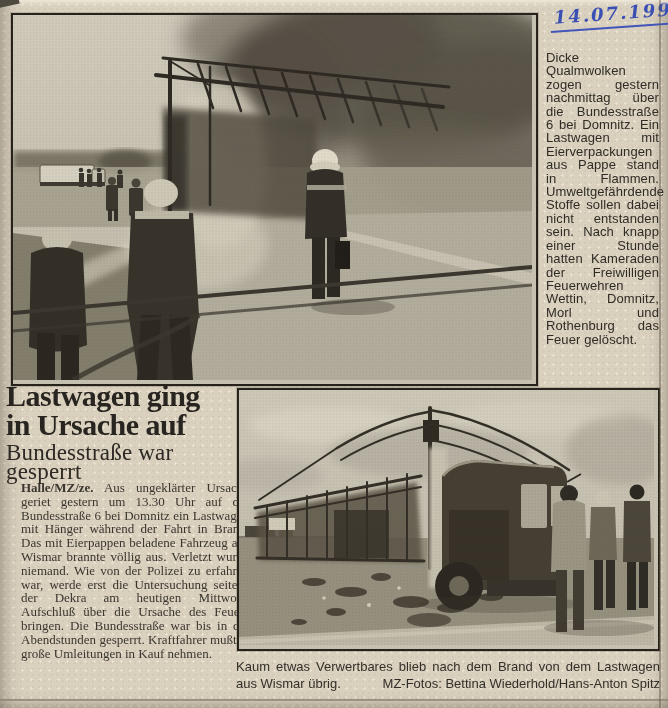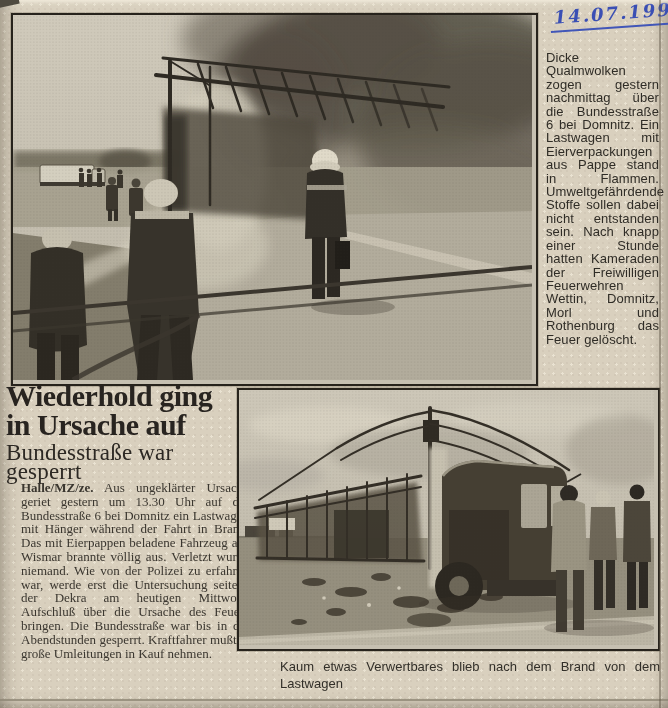--- a/index.html
+++ b/index.html
@@ -57,21 +57,21 @@
     color:#3a362f;
     -webkit-hyphens:auto;hyphens:auto;
   }
   .body-text .dateline{font-weight:bold;}
 
   .caption{
     position:absolute;left:236px;top:658px;width:424px;
     font-family:"Liberation Sans", sans-serif;font-size:13px;line-height:17px;
     color:#322f29;
   }
-  .cap-line1{display:block;text-align:justify;text-align-last:justify;margin-left:44px;}
+  .cap-line1{display:block;text-align:justify;text-align-last:justify;}
   .cap-line2{display:flex;justify-content:space-between;}
 
   .bottom-rule{position:absolute;left:0;top:699px;width:668px;height:2px;background:#8f8775;opacity:.8;}
   .right-line{position:absolute;left:659px;top:0;width:2px;height:708px;background:rgba(95,86,70,.45);}
   .corner-mark{position:absolute;left:-3px;top:-3px;width:22px;height:9px;background:#4f4a40;transform:rotate(-12deg);}
   .edge-top{position:absolute;left:0;top:0;width:668px;height:5px;background:linear-gradient(#efe8d8,rgba(239,232,216,0));}
 </style>
 </head>
 <body>
 
@@ -188,21 +188,21 @@
       </g>
       <rect width="519" height="365" fill="url(#ht1)" opacity=".16"></rect>
     </svg>
   </div>
 
   <div class="handwritten">14.07.1998</div>
 
   <div class="right-col">Dicke Qualmwolken zogen gestern nachmittag über die Bundesstraße 6 bei Domnitz. Ein Lastwagen mit Eierverpackungen aus Pappe stand in Flammen. Umweltgefährdende Stoffe sollen dabei nicht entstanden sein. Nach knapp einer Stunde hatten Kameraden der Freiwilligen Feuerwehren Wettin, Domnitz, Morl und Rothenburg das Feuer gelöscht.</div>
 
   <h1 class="headline">
-    <span class="hl">Wiederhold ging</span>
+    <span class="hl">Lastwagen ging</span>
     <span class="hl">in Ursache auf</span>
   </h1>
 
   <div class="subhead">Bundesstraße war gesperrt</div>
 
   <p class="body-text"><b class="dateline">Halle/MZ/ze.</b><span> Aus ungeklärter Ursache geriet gestern um 13.30 Uhr auf der Bundesstraße 6 bei Domnitz ein Lastwagen mit Hänger während der Fahrt in Brand. Das mit Eierpappen beladene Fahrzeug aus Wismar brannte völlig aus. Verletzt wurde niemand. Wie von der Polizei zu erfahren war, werde erst die Untersuchung seitens der Dekra am heutigen Mittwoch Aufschluß über die Ursache des Feuers bringen. Die Bundesstraße war bis in die Abendstunden gesperrt. Kraftfahrer mußten große Umleitungen in Kauf nehmen.</span></p>
 
   <div class="photo bottom-photo">
     <svg width="415" height="255" viewBox="0 0 415 255" preserveAspectRatio="none">
       <defs>
@@ -301,19 +301,23 @@
         <rect x="388" y="172" width="9" height="48" fill="#2e2a24"></rect>
           <rect x="400" y="172" width="9" height="46" fill="#2e2a24"></rect>
         <ellipse cx="360" cy="238" rx="55" ry="8" fill="#3a352c" opacity=".25"></ellipse>
       </g>
       <rect width="415" height="255" fill="url(#ht2)" opacity=".15"></rect>
     </svg>
   </div>
 
   <div class="caption">
     <span class="cap-line1">Kaum etwas Verwertbares blieb nach dem Brand von dem Lastwagen</span>
+    <span class="cap-line2">
+      <span>aus Wismar übrig.</span>
+      <span class="credit">MZ-Fotos: Bettina Wiederhold/Hans-Anton Spitz</span>
+    </span>
   </div>
 
   <div class="edge-top"></div>
   <div class="bottom-rule"></div>
   <div class="right-line"></div>
   <div class="corner-mark"></div>
 </div>
 
 </body></html>

